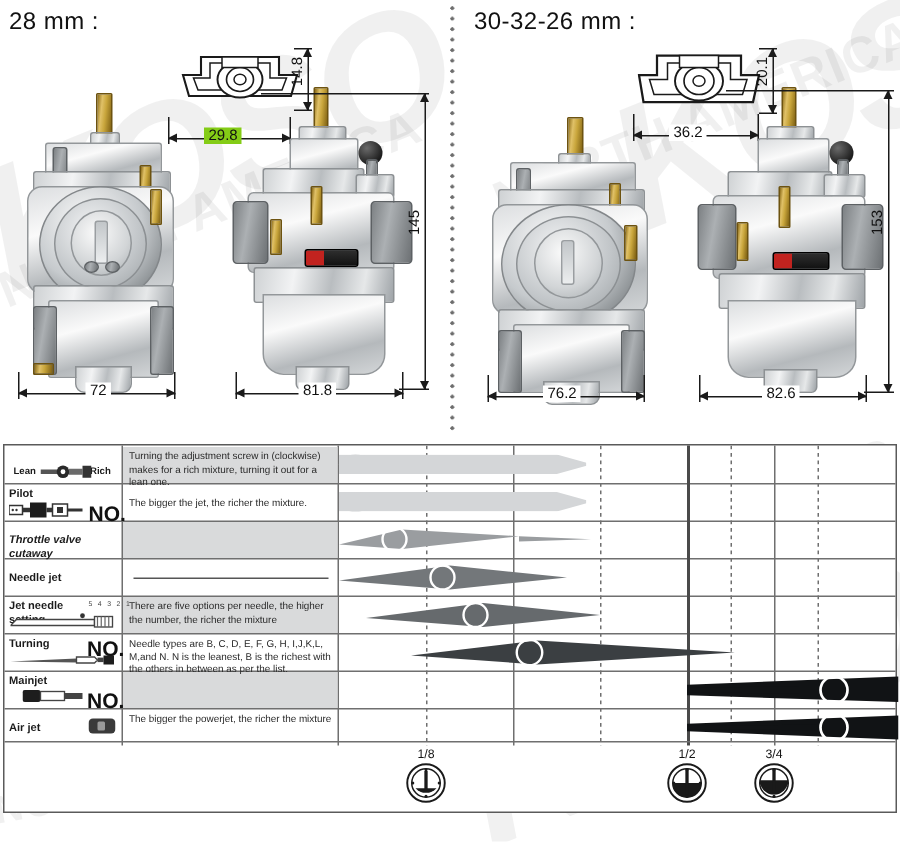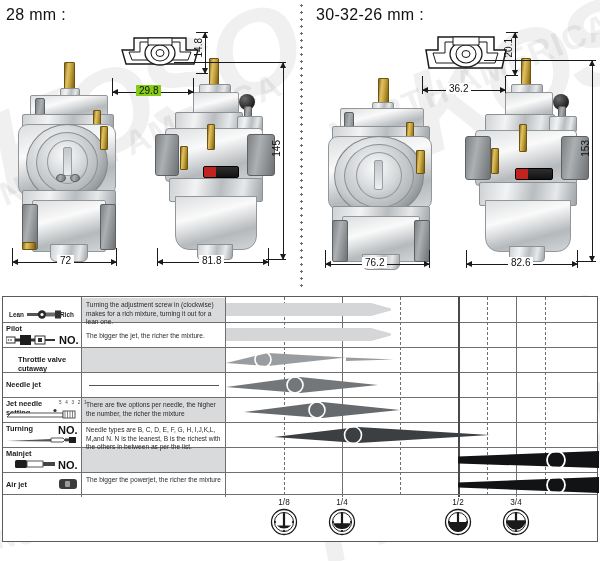--- a/index.html
+++ b/index.html
@@ -70,21 +70,21 @@
   .vdash{position:absolute;top:0;width:1px;
          background-image:linear-gradient(#6f6f6f 55%,rgba(0,0,0,0) 0);
          background-size:1px 5px;background-repeat:repeat-y;}
 
   .lbl{position:absolute;box-sizing:border-box;padding:2px 3px;
        font-size:7.4px;font-weight:bold;color:#1b1b1b;line-height:1.18;}
   .desc{position:absolute;box-sizing:border-box;padding:3px 4px;
         font-size:6.6px;color:#2a2a2a;line-height:1.32;}
   .shade{background:#d9dadb;}
   .lean-rich{position:absolute;font-size:6.4px;font-weight:bold;color:#1b1b1b;}
-  .no{position:absolute;font-size:11px;font-weight:bold;color:#111;}
+  .no{position:absolute;font-size:14px;font-weight:bold;color:#111;}
 
   
   .band{position:absolute;}
 
   
   .foot{position:absolute;left:0;bottom:0;width:100%;height:46px;border-top:1px solid #6f6f6f;}
   .tpos{position:absolute;text-align:center;}
   .tpos .cap{font-size:8.2px;color:#141414;margin-bottom:1px;}
   .tpos svg{display:block;margin:0 auto;}
 </style>
@@ -334,21 +334,21 @@
       <rect x="29" y="2" width="10" height="8" fill="#fff" stroke="#333" stroke-width="1"></rect>
       <rect x="32" y="4" width="4" height="4" fill="#333"></rect>
       <rect x="39" y="5" width="10" height="2" fill="#333"></rect>
     </svg>
     <div class="no" style="left:56px;top:37px;">NO.</div>
     <div class="desc" style="left:79px;top:32px;width:143px;">The bigger the jet, the richer the mixture.</div>
     <div class="band" style="left:223px;top:31px;width:165px;height:13px;background:#d4d6d8;
                 clip-path:polygon(0 0,88% 0,100% 42%,100% 58%,88% 100%,0 100%);"></div>
     <div class="band" style="left:223px;top:31px;width:22px;height:13px;background:#d4d6d8;border-radius:50%;"></div>
 
-    <div class="lbl" style="left:12px;top:57px;width:78px;">Throttle valve cutaway</div>
+    <div class="lbl" style="left:0px;top:57px;width:78px;font-style:italic;">Throttle valve cutaway</div>
     <div class="desc" style="left:79px;top:51px;width:143px;"></div>
     <svg style="position:absolute;left:223px;top:52px;" width="180" height="22" viewBox="0 0 180 22">
       <path d="M0 14 L42 4 L120 8.5 L42 17 Z" fill="#9a9da0"></path>
       <path d="M120 8.5 L168 10.5 L120 12 Z" fill="#9a9da0"></path>
       <circle cx="37" cy="10.5" r="8" fill="none" stroke="#ffffff" stroke-width="1.6"></circle>
     </svg>
 
     <div class="lbl" style="left:0px;top:82px;width:78px;">Needle jet</div>
     <div class="desc" style="left:79px;top:76px;width:143px;"></div>
     <div class="ln ln-h" style="position:absolute;left:86px;top:88px;width:130px;background:#555;"></div>
@@ -424,33 +424,20 @@
           <circle cx="14" cy="14" r="9.5" fill="#fff" stroke="#1a1a1a" stroke-width="1"></circle>
           <path d="M7 17.5 A9.5 9.5 0 0 0 21 17.5 Z" fill="#1a1a1a"></path>
           <rect x="12.9" y="6" width="2.2" height="14" fill="#1a1a1a"></rect>
           <circle cx="14" cy="5.2" r="1" fill="#1a1a1a"></circle>
             <circle cx="14" cy="22.8" r="1" fill="#1a1a1a"></circle>
           <circle cx="5.2" cy="14" r="1" fill="#1a1a1a"></circle>
             <circle cx="22.8" cy="14" r="1" fill="#1a1a1a"></circle>
         </svg>
       </div>
 
-      <div class="tpos" style="left:316px;top:3px;width:46px;">
-        <div class="cap">1/4</div>
-        <svg width="28" height="28" viewBox="0 0 28 28">
-          <circle cx="14" cy="14" r="12.5" fill="#fff" stroke="#1a1a1a" stroke-width="1.3"></circle>
-          <circle cx="14" cy="14" r="9.5" fill="#fff" stroke="#1a1a1a" stroke-width="1"></circle>
-          <path d="M5.2 15.2 A9.5 9.5 0 0 0 22.8 15.2 Z" fill="#1a1a1a"></path>
-          <rect x="12.9" y="5" width="2.2" height="16" fill="#1a1a1a"></rect>
-          <circle cx="14" cy="5.2" r="1" fill="#1a1a1a"></circle>
-            <circle cx="14" cy="22.8" r="1" fill="#1a1a1a"></circle>
-          <circle cx="5.2" cy="14" r="1" fill="#1a1a1a"></circle>
-            <circle cx="22.8" cy="14" r="1" fill="#1a1a1a"></circle>
-        </svg>
-      </div>
 
       <div class="tpos" style="left:432px;top:3px;width:46px;">
         <div class="cap">1/2</div>
         <svg width="28" height="28" viewBox="0 0 28 28">
           <circle cx="14" cy="14" r="12.5" fill="#fff" stroke="#1a1a1a" stroke-width="1.3"></circle>
           <circle cx="14" cy="14" r="9.5" fill="#fff" stroke="#1a1a1a" stroke-width="1"></circle>
           <path d="M4.5 14 A9.5 9.5 0 0 0 23.5 14 Z" fill="#1a1a1a"></path>
           <rect x="12.9" y="4.5" width="2.2" height="17" fill="#1a1a1a"></rect>
           <circle cx="14" cy="5.2" r="1" fill="#1a1a1a"></circle>
             <circle cx="14" cy="22.8" r="1" fill="#1a1a1a"></circle>

